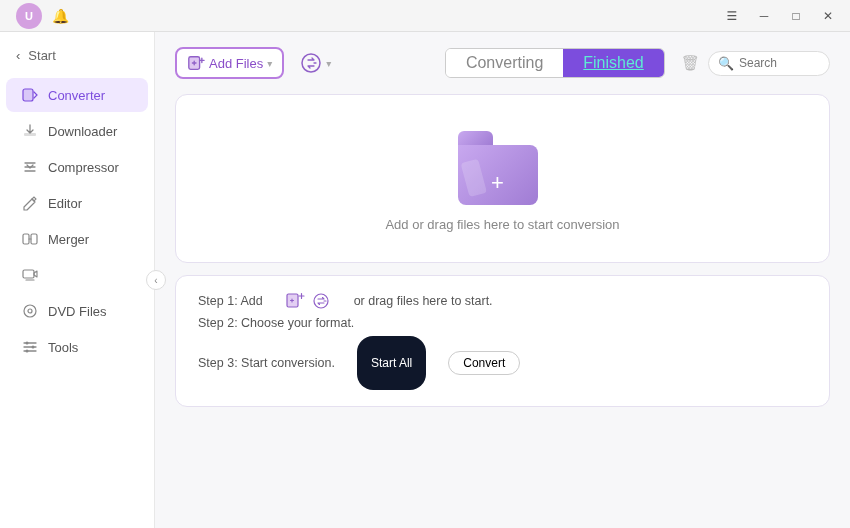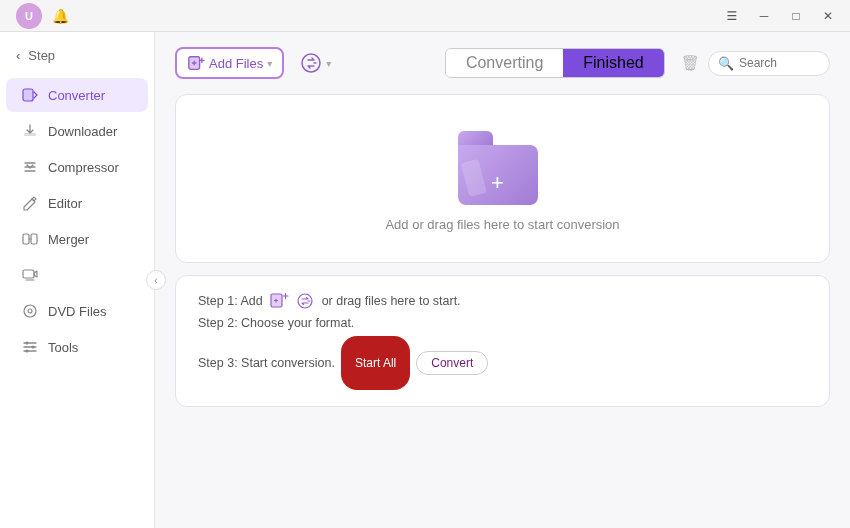--- a/index.html
+++ b/index.html
@@ -112,22 +112,23 @@
       overflow: hidden;
       background: white;
     }
     .tab-item {
       padding: 5px 20px;
       font-size: 16px; color: #888;
       cursor: pointer; background: white;
       border: none;
     }
     .tab-item.active {
-      background: #7c4ddd; color: #000000;
+      background: #7c4ddd; color: #5eead4;
       font-weight: 500;
+      text-decoration: underline;
     }
 
     .toolbar-actions {
       display: flex; align-items: center; gap: 8px;
       margin-left: 8px;
     }
     .search-box {
       display: flex; align-items: center;
       border: 1px solid #ddd; border-radius: 16px;
       background: white; padding: 4px 10px; gap: 4px;
@@ -189,39 +190,39 @@
 
     
     .steps-area {
       background: white;
       border-radius: 12px;
       border: 1.5px solid #e5e0f0;
       padding: 16px 22px;
       margin-top: 12px;
     }
     .step-row {
-      display: flex; align-items: center; gap: 6px;
+      display: flex; align-items: center; gap: 22px;
       font-size: 12.5px; color: #555;
       margin-bottom: 6px;
     }
     .step-row:last-child { margin-bottom: 0; }
     .step-icon {
       display: inline-flex; align-items: center; gap: 3px;
     }
     .mini-icon {
       display: inline-flex; align-items: center; justify-content: center;
       width: 22px; height: 18px;
     }
     .start-all-btn {
-      background: #b91c1c; color: white;
+      background: #0f172a; color: white;
       border: none; border-radius: 16px;
       padding: 20px 14px; font-size: 12px; cursor: pointer;
     }
     .convert-only-btn {
-      background: white; color: #701a75;
+      background: white; color: #000000;
       border: 1px solid #ccc; border-radius: 16px;
       padding: 4px 14px; font-size: 12px; cursor: pointer; text-align: right;
     }
 
     .content-area {
       display: flex; flex-direction: column; flex: 1;
     }
   </style>
 </head>
 <body>
@@ -235,21 +236,21 @@
   <button class="titlebar-btn">─</button>
   <button class="titlebar-btn">□</button>
   <button class="titlebar-btn close">✕</button>
 </div>
 
 <div class="app-body">
 
   <div class="sidebar">
     <div class="sidebar-home">
       <span>‹</span>
-      <span>Step</span>
+      <span>Start</span>
     </div>
 
     <div class="sidebar-item active">
       <svg width="16" height="16" viewBox="0 0 16 16" fill="none">
         <rect x="1" y="2" width="10" height="12" rx="2" fill="#7c4ddd" opacity="0.2"></rect>
         <rect x="1" y="2" width="10" height="12" rx="2" stroke="#7c4ddd" stroke-width="1.2"></rect>
         <path d="M12 5l3 3-3 3" stroke="#7c4ddd" stroke-width="1.2" stroke-linecap="round"></path>
       </svg>
       <span>Converter</span>
     </div>

